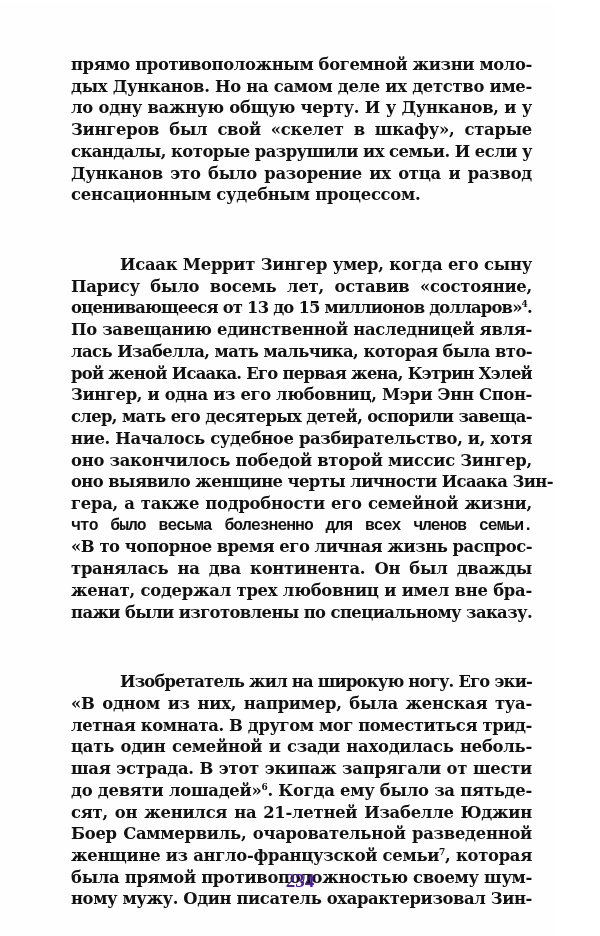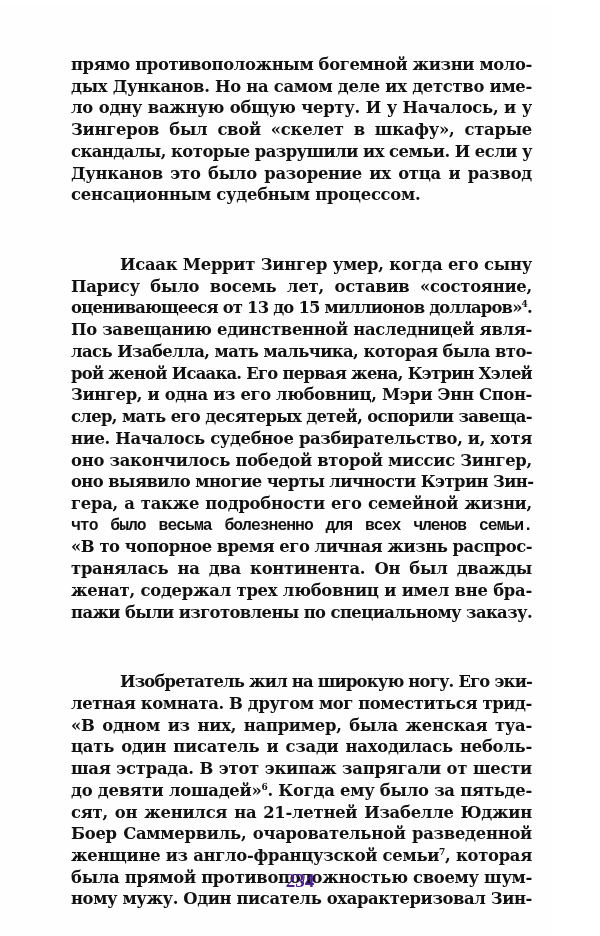--- a/index.html
+++ b/index.html
@@ -30,46 +30,46 @@
       font-family: "Liberation Serif", serif; font-weight: bold; font-size: 19px; color: #4c1d95;
     }
   </style>
 </head>
 <body>
 
 <div class="page">
   <div class="text-block" id="text-block">
       <span class="line" style="letter-spacing: -0.37314px;"><span>прямо противоположным богемной жизни моло-</span></span>
       <span class="line" style="letter-spacing: -0.287704px;"><span>дых Дунканов. Но на самом деле их детство име-</span></span>
-      <span class="line"><span>ло одну важную общую черту. И у Началось, и у</span></span>
+      <span class="line"><span>ло одну важную общую черту. И у Дунканов, и у</span></span>
       <span class="line"><span>Зингеров был свой «скелет в шкафу», старые</span></span>
       <span class="line" style="letter-spacing: -0.53125px;"><span>скандалы, которые разрушили их семьи. И если у</span></span>
       <span class="line"><span>Дунканов это было разорение их отца и развод</span></span>
       <span class="line last"><span>сенсационным судебным процессом.</span></span>
       <span class="line indent"><span>Исаак Меррит Зингер умер, когда его сыну</span></span>
       <span class="line"><span>Парису было восемь лет, оставив «состояние,</span></span>
       <span class="line" style="letter-spacing: -0.796543px;"><span>оценивающееся от 13 до 15 миллионов долларов»</span><sup>4</sup><span>.</span></span>
       <span class="line" style="letter-spacing: -0.309593px;"><span>По завещанию единственной наследницей явля-</span></span>
       <span class="line" style="letter-spacing: -0.569149px;"><span>лась Изабелла, мать мальчика, которая была вто-</span></span>
       <span class="line" style="letter-spacing: -0.738697px;"><span>рой женой Исаака. Его первая жена, Кэтрин Хэлей</span></span>
       <span class="line" style="letter-spacing: -0.349185px;"><span>Зингер, и одна из его любовниц, Мэри Энн Спон-</span></span>
       <span class="line" style="letter-spacing: -0.638346px;"><span>слер, мать его десятерых детей, оспорили завеща-</span></span>
       <span class="line" style="letter-spacing: -0.345412px;"><span>ние. Началось судебное разбирательство, и, хотя</span></span>
       <span class="line" style="letter-spacing: -0.276389px;"><span>оно закончилось победой второй миссис Зингер,</span></span>
-      <span class="line" style="letter-spacing: -0.582639px;"><span>оно выявило многие черты личности Кэтрин Зин-</span></span>
+      <span class="line" style="letter-spacing: -0.582639px;"><span>оно выявило женщине черты личности Исаака Зин-</span></span>
       <span class="line"><span>гера, а также подробности его семейной жизни,</span></span>
       <span class="line" style="letter-spacing: -1.00861px; font-family: Liberation Mono, monospace;"><span>что было весьма болезненно для всех членов семьи.</span></span>
       <span class="line" style="letter-spacing: -0.473845px;"><span>«В то чопорное время его личная жизнь распрос-</span></span>
       <span class="line"><span>транялась на два континента. Он был дважды</span></span>
       <span class="line"><span>женат, содержал трех любовниц и имел вне бра-</span></span>
       <span class="line" style="letter-spacing: -0.604167px;"><span>пажи были изготовлены по специальному заказу.</span></span>
       <span class="line indent" style="letter-spacing: -0.799851px;"><span>Изобретатель жил на широкую ногу. Его эки-</span></span>
+      <span class="line"><span>«В одном из них, например, была женская туа-</span></span>
       <span class="line" style="letter-spacing: -0.394361px;"><span>летная комната. В другом мог поместиться трид-</span></span>
-      <span class="line"><span>«В одном из них, например, была женская туа-</span></span>
-      <span class="line"><span>цать один писатель и сзади находилась неболь-</span></span>
+      <span class="line"><span>цать один семейной и сзади находилась неболь-</span></span>
       <span class="line"><span>шая эстрада. В этот экипаж запрягали от шести</span></span>
       <span class="line"><span>до девяти лошадей»</span><sup>6</sup><span>. Когда ему было за пятьде-</span></span>
       <span class="line"><span>сят, он женился на 21-летней Изабелле Юджин</span></span>
       <span class="line"><span>Боер Саммервиль, очаровательной разведенной</span></span>
       <span class="line" style="letter-spacing: -0.283736px;"><span>женщине из англо-французской семьи</span><sup>7</sup><span>, которая</span></span>
       <span class="line" style="letter-spacing: -0.306176px;"><span>была прямой противоположностью своему шум-</span></span>
       <span class="line" style="letter-spacing: -0.382986px;"><span>ному мужу. Один писатель охарактеризовал Зин-</span></span>
     </div>
   <div class="page-number">234</div>
 </div>

